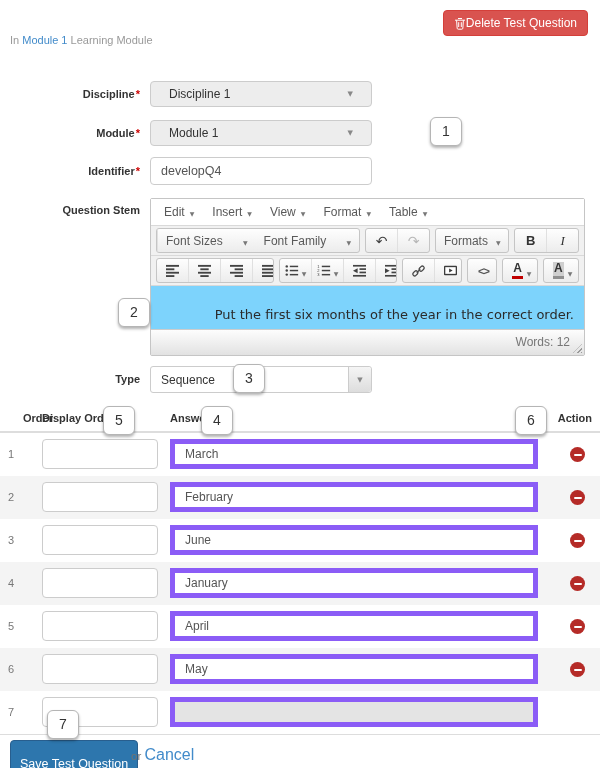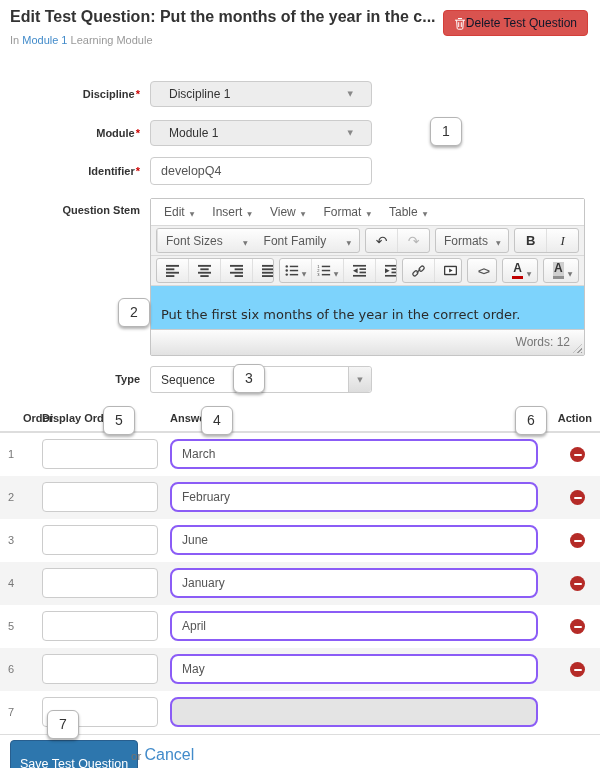--- a/index.html
+++ b/index.html
@@ -3,21 +3,21 @@
 <meta charset="utf-8">
 <style>
   html,body{margin:0;padding:0;background:#fff;}
   body{font-family:"Liberation Sans",sans-serif;-webkit-font-smoothing:antialiased;}
   .page{position:relative;width:600px;height:768px;background:#fff;overflow:hidden;}
 
   
   .title{position:absolute;left:10px;top:8px;width:425px;font-size:16px;font-weight:bold;
          color:#333;white-space:nowrap;overflow:hidden;}
   .btn-delete{position:absolute;right:12px;top:10px;display:flex;align-items:center;
-         background:var(--danger);border:1px solid #d43f3a;border-radius:4px;color:#0f172a;
+         background:var(--danger);border:1px solid #d43f3a;border-radius:4px;color:#ffffff;
          font-size:12px;padding:5px 10px;cursor:pointer;font-family:inherit;}
   .subtitle{position:absolute;left:10px;top:34px;font-size:11px;color:#999;}
   .subtitle a{color:var(--link);text-decoration:none;cursor:pointer;}
 
   
   .flabel{position:absolute;left:0;width:140px;text-align:right;font-size:11px;
           font-weight:bold;color:#333;}
   .req{color:var(--required);margin-left:1px;}
 
   
@@ -26,21 +26,21 @@
             align-items:center;padding:0 18px;font-size:12px;color:#333;cursor:pointer;}
   .sel-gray .arrow{margin-left:auto;}
   .arrow{font-family:"DejaVu Sans",sans-serif;font-size:7px;color:#888;}
 
   .txt-input{position:absolute;left:150px;width:222px;height:28px;box-sizing:border-box;
              border:1px solid #ccc;border-radius:4px;padding:0 10px;font-size:12.5px;
              color:#555;font-family:inherit;outline:none;}
 
   
   .editor{position:absolute;left:150px;top:198px;width:435px;background:#fff;
-          border:1px solid #c5c5c5;border-radius:2px;box-sizing:border-box;}
+          border:1px solid #c5c5c5;border-radius:2px;box-sizing:border-box;text-align:right;}
   .mce-menubar{height:26px;display:flex;align-items:center;padding-left:4px;background:#fff;}
   .menu-item{display:flex;align-items:center;gap:5px;padding:0 9px;font-size:12px;
              color:#595959;cursor:pointer;}
   .caret::after{content:"▼";font-family:"DejaVu Sans",sans-serif;font-size:6px;color:#777;}
   .mce-toolbar{height:29px;background:#f1f1f1;border-top:1px solid #d9d9d9;display:flex;
                align-items:center;padding-left:5px;}
   .grp{display:flex;align-items:stretch;height:23px;border:1px solid #c5c5c5;border-radius:3px;
        background:linear-gradient(#fefefe,#ececec);margin-right:5px;overflow:hidden;}
   .listbox{display:flex;align-items:center;gap:8px;padding:0 8px;font-size:12px;color:#595959;cursor:pointer;}
   .tbtn{min-width:27px;display:flex;align-items:center;justify-content:center;cursor:pointer;
@@ -77,21 +77,21 @@
   .thead span{position:absolute;top:0;line-height:26px;font-size:11px;font-weight:bold;color:#333;}
   .th-order{left:23px;} .th-display{left:42px;} .th-answer{left:170px;} .th-action{right:8px;}
   .tbody{position:absolute;left:0;top:433px;width:600px;border-bottom:1px solid #ddd;box-sizing:border-box;}
   .trow{position:relative;height:43px;}
   .trow.striped{background:#f4f4f4;}
   .order-num{position:absolute;left:8px;top:0;line-height:43px;font-size:11px;color:#777;}
   .display-input{position:absolute;left:42px;top:6px;width:116px;height:30px;box-sizing:border-box;
          border:1px solid #ccc;border-radius:4px;background:#fff;padding:0 8px;font-size:12px;
          color:#555;font-family:inherit;outline:none;}
   .answer-input{position:absolute;left:170px;top:6px;width:368px;height:30px;box-sizing:border-box;
-         border:2px solid #8b5cf6;border-radius:8px;background:#fff;padding:0 10px;font-size:12px;
+         border:5px solid #8b5cf6;border-radius:0;background:#fff;padding:0 10px;font-size:12px;
          color:#555;font-family:inherit;outline:none;}
   .answer-input:disabled{background:#e4e4e4;color:#888;}
   .minus-icon{position:absolute;left:570px;top:14px;width:15px;height:15px;border-radius:50%;
          background:var(--minus);cursor:pointer;}
   .minus-icon::after{content:"";position:absolute;left:3.5px;top:6.5px;width:8px;height:2px;
          background:#fff;border-radius:1px;}
 
   
   .btn-save{position:absolute;left:10px;top:740px;background:var(--primary);color:#fff;
          border:1px solid #285e8e;border-radius:4px;font-size:12.5px;padding:16px 9px;
@@ -107,21 +107,20 @@
   .badge4{left:201px;top:406px;} .badge5{left:103px;top:406px;} .badge6{left:515px;top:406px;}
   .badge7{left:47px;top:710px;}
 
   .ico{display:block;}
 </style>
 </head>
 <body>
 
 <div class="page">
 
-  <div class="title">Edit Test Question: Put the months of the year in the c...</div>
   <button class="btn-delete">
     <svg class="ico" width="12" height="13" viewBox="0 0 12 13">
       <g fill="none" stroke="#fff" stroke-width="1">
         <path d="M4 1.5 h4"></path>
           <path d="M1 3.2 h10"></path>
         <path d="M2.6 3.2 l.55 8 a1.1 1.1 0 0 0 1.1 1 h3.5 a1.1 1.1 0 0 0 1.1-1 l.55-8"></path>
         <path d="M4.7 5.2 v4.8"></path>
           <path d="M7.3 5.2 v4.8"></path>
       </g>
     </svg>

